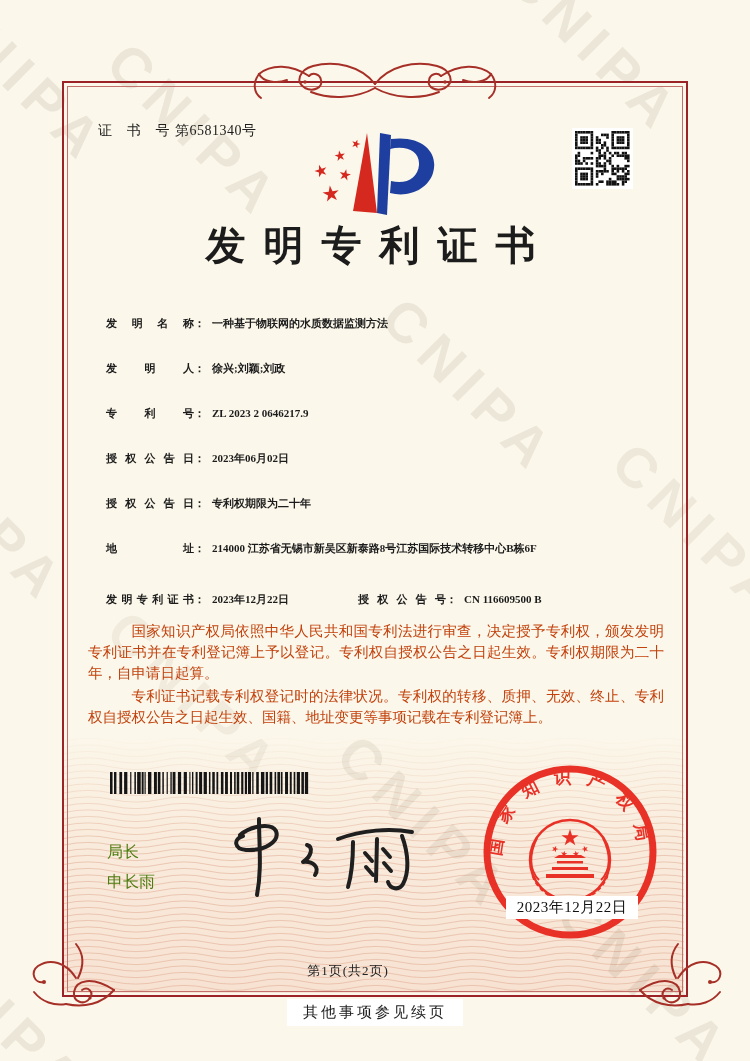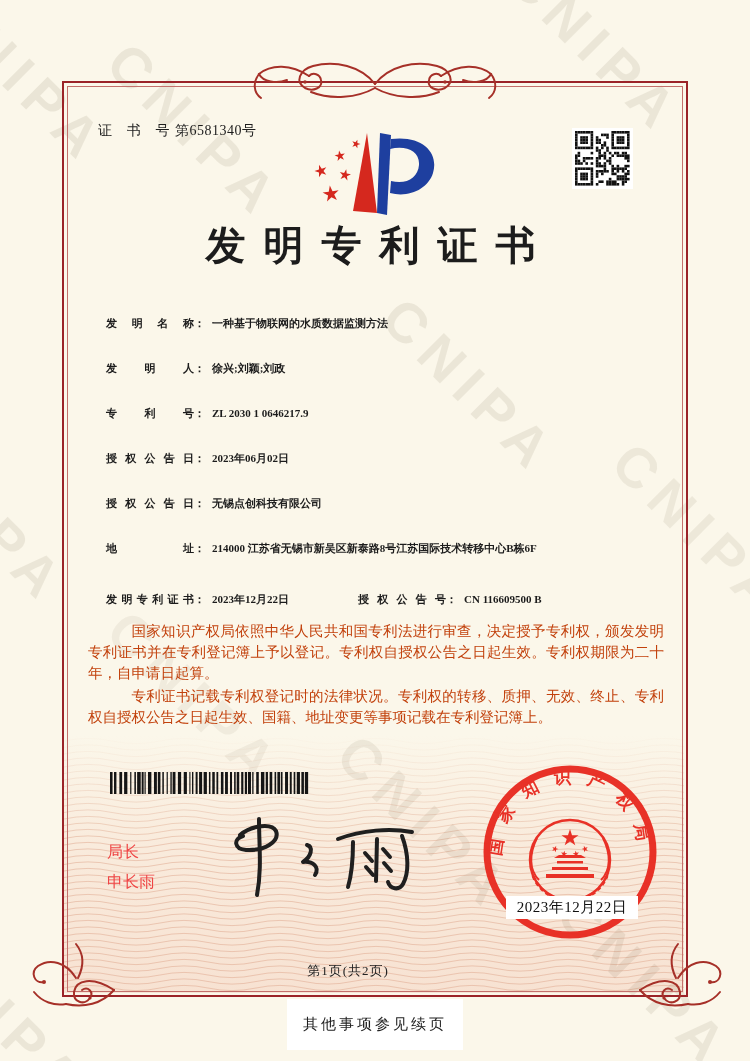--- a/index.html
+++ b/index.html
@@ -33,28 +33,28 @@
   .f-value{display:inline-block;width:447px;vertical-align:top;}
   .g2{left:358px;}
   .g2 .f-value{width:200px;}
   
   .paras{position:absolute;left:88px;top:621px;width:576px;font-size:14.5px;line-height:21px;text-align:justify;color:#c2410c;}
   .paras p{margin:0;text-indent:3em;}
   .paras p + p{margin-top:2px;}
   
   .barcode{position:absolute;left:110px;top:772px;line-height:0;}
   .officer{position:absolute;left:107px;top:837px;font-family:"Liberation Sans","DejaVu Sans",sans-serif;
-           font-size:16px;line-height:30px;color:#ef4444;}
+           font-size:16px;line-height:30px;color:#4d7c0f;}
   .sig{position:absolute;left:212px;top:815px;line-height:0;}
   .seal{position:absolute;left:480px;top:762px;line-height:0;opacity:.95;}
   .seal-date{position:absolute;left:506px;top:896px;width:132px;background:#fff;text-align:center;
              font-size:15px;padding:2px 0;color:#101010;letter-spacing:.5px;}
   .page-no{position:absolute;left:0;top:962px;width:696px;text-align:center;font-size:13px;color:#232323;letter-spacing:1px;}
   .note{position:absolute;left:50%;top:999px;transform:translateX(-50%);background:#fff;
-        padding:16px 16px;font-size:15px;letter-spacing:3px;white-space:nowrap;}
+        padding:4px 16px;font-size:15px;letter-spacing:3px;white-space:nowrap;}
 </style>
 </head>
 <body>
 
 <div id="page">
 
   <div class="band">
       <svg width="620" height="258" viewBox="0 0 620 258">
         <path d="M0 6.0 q 24 -5.2 48 0 q 24 5.2 48 0 q 24 -5.2 48 0 q 24 5.2 48 0 q 24 -5.2 48 0 q 24 5.2 48 0 q 24 -5.2 48 0 q 24 5.2 48 0 q 24 -5.2 48 0 q 24 5.2 48 0 q 24 -5.2 48 0 q 24 5.2 48 0 q 24 -5.2 48 0 q 24 5.2 48 0" fill="none" stroke="#dda489" stroke-width="1" stroke-opacity="0.03"></path>
         <path d="M0 12.5 q 24 -5.2 48 0 q 24 5.2 48 0 q 24 -5.2 48 0 q 24 5.2 48 0 q 24 -5.2 48 0 q 24 5.2 48 0 q 24 -5.2 48 0 q 24 5.2 48 0 q 24 -5.2 48 0 q 24 5.2 48 0 q 24 -5.2 48 0 q 24 5.2 48 0 q 24 -5.2 48 0 q 24 5.2 48 0" fill="none" stroke="#dda489" stroke-width="1" stroke-opacity="0.06"></path>
@@ -397,23 +397,23 @@
         <rect x="39.00" y="52.00" width="2.6" height="2.6" fill="#111"></rect>
         <rect x="41.60" y="52.00" width="2.6" height="2.6" fill="#111"></rect>
         <rect x="46.80" y="52.00" width="2.6" height="2.6" fill="#111"></rect>
       </svg></div>
 
   <div class="title">发明专利证书</div>
 
   <div>
       <div class="f-row" style="top: 312px;"><span class="f-label">发明名称</span><span class="f-colon">：</span><span class="f-value">一种基于物联网的水质数据监测方法</span></div>
       <div class="f-row" style="top: 357px;"><span class="f-label">发明人</span><span class="f-colon">：</span><span class="f-value">徐兴;刘颖;刘政</span></div>
-      <div class="f-row" style="top: 402px;"><span class="f-label">专利号</span><span class="f-colon">：</span><span class="f-value">ZL 2030 1 0646217.9</span></div>
+      <div class="f-row" style="top: 402px;"><span class="f-label">专利号</span><span class="f-colon">：</span><span class="f-value">ZL 2023 2 0646217.9</span></div>
       <div class="f-row" style="top: 447px;"><span class="f-label">授权公告日</span><span class="f-colon">：</span><span class="f-value">2023年06月02日</span></div>
-      <div class="f-row" style="top: 492px;"><span class="f-label">授权公告日</span><span class="f-colon">：</span><span class="f-value">无锡点创科技有限公司</span></div>
+      <div class="f-row" style="top: 492px;"><span class="f-label">授权公告日</span><span class="f-colon">：</span><span class="f-value">专利权期限为二十年</span></div>
       <div class="f-row" style="top: 537px;"><span class="f-label">地址</span><span class="f-colon">：</span><span class="f-value">214000 江苏省无锡市新吴区新泰路8号江苏国际技术转移中心B栋6F</span></div>
     </div>
 
   <div class="f-row g1" style="top:588px">
     <span class="f-label">发明专利证书</span><span class="f-colon">：</span><span class="f-value" style="width:170px">2023年12月22日</span>
   </div>
   <div class="f-row g2" style="top:588px">
     <span class="f-label">授权公告号</span><span class="f-colon">：</span><span class="f-value">CN 116609500 B</span>
   </div>
 

